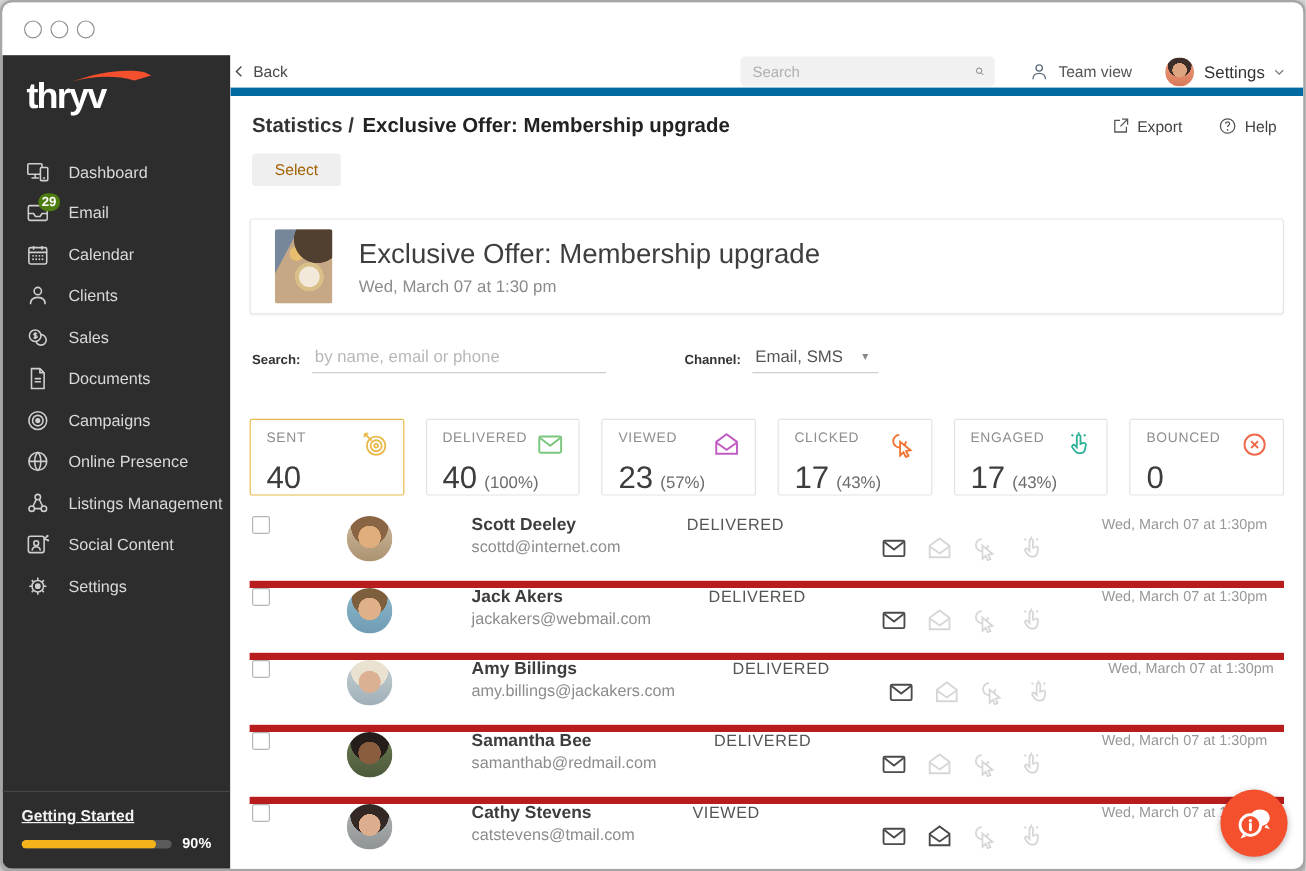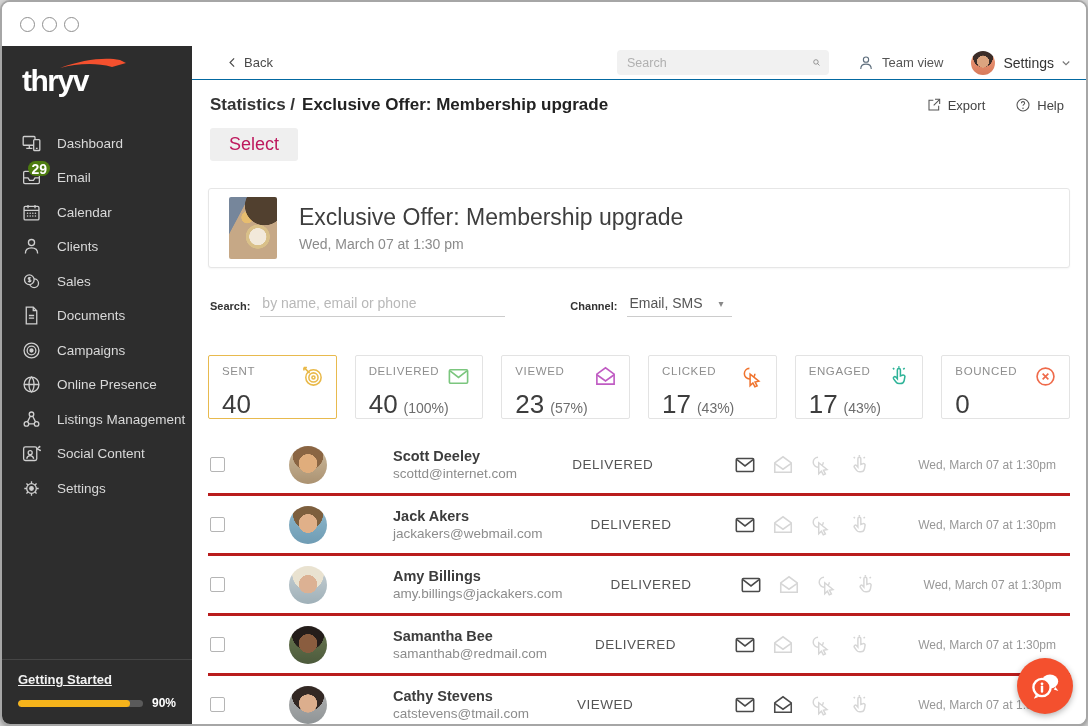--- a/index.html
+++ b/index.html
@@ -20,32 +20,32 @@
   .logo { padding:20px 0 8px 20px; position:relative; height:68px; }
   .logo .word { color:#fff; font-size:30px; font-weight:700; letter-spacing:-1.5px; line-height:1; }
   .logo svg { position:absolute; left:58px; top:12px; }
   .nav { margin-top:12px; }
   .nav-item { display:flex; align-items:center; height:34.5px; padding-left:19px; cursor:pointer; font-size:13.5px; color:#d9d9d9; }
   .nicon { width:21px; height:21px; color:#cfcfcf; margin-right:15px; flex:none; position:relative; }
   .icon-wrap { position:relative; margin-right:15px; width:21px; height:21px; flex:none; }
   .icon-wrap .nicon { margin:0; }
   .badge {
     position:absolute; top:-6px; right:-8px; min-width:16px; height:15px; padding:0 3px;
-    background:#4d7c0f; color:#fff; border-radius:8px; font-size:14px; font-weight:700;
+    background:#4d7c0f; color:#fff; border-radius:8px; font-size:11px; font-weight:700;
     display:flex; align-items:center; justify-content:center;
   }
   .getting-started { margin-top:auto; border-top:1px solid #454545; padding:12px 16px 14px 16px; }
   .gs-label { font-size:13px; font-weight:700; color:#f2f2f2; margin-bottom:9px;text-decoration:underline; }
   .gs-bar-row { display:flex; align-items:center; }
   .gs-track { flex:1; height:7px; background:#5a5a5a; border-radius:4px; overflow:hidden; }
   .gs-fill { height:100%; background:#f5b31b; border-radius:4px; width:0; }
   .gs-pct { font-size:12px; font-weight:700; color:#fff; margin-left:9px; }
   
   .main { position:absolute; left:190px; top:44px; right:0; bottom:0; background:#fff; overflow:hidden; }
-  .topbar { height:34px; display:flex; align-items:center; border-bottom:1px solid #0369a1; padding:0 14px 0 34px; }
+  .topbar { height:34px; display:flex; align-items:center; border-bottom:7px solid #0369a1; padding:0 14px 0 1px; }
   .back { display:flex; align-items:center; font-size:13px; color:#4a4a4a; cursor:pointer; }
   .back svg { width:13px; height:13px; color:#4a4a4a; margin-right:5px; }
   .search-box {
     margin-left:auto; width:212px; height:25px; background:#f1f1f1; border-radius:4px;
     display:flex; align-items:center; padding:0 8px 0 10px;gap:24px;
   }
   .search-box input { border:none; background:transparent; outline:none; flex:1; font-size:12.5px; color:#555; font-family:inherit; }
   .search-box input::placeholder { color:#b0b0b0; }
   .search-box svg { width:15px; height:15px; color:#6b6b6b; }
   .teamview { display:flex; align-items:center; margin-left:28px; cursor:pointer; }
@@ -63,21 +63,21 @@
   .account svg { width:12px; height:12px; color:#777; }
   
   .page-head { display:flex; align-items:center; padding:15px 22px 0 18px; }
   .crumb { font-size:17px; font-weight:700; color:#333; margin-right:7px; }
   .page-title { font-size:17px; font-weight:700; color:#222; }
   .head-actions { margin-left:auto; display:flex; align-items:center; }
   .head-btn { display:flex; align-items:center; font-size:13px; color:#444; margin-left:30px; cursor:pointer; }
   .head-btn svg { width:16px; height:16px; color:#555; margin-right:6px; }
   .select-btn {
     margin:13px 0 0 18px; display:inline-block; padding:6px 19px; background:#efefef;
-    border:none; border-radius:3px; font-size:18px; color:#be185d; cursor:pointer; font-family:inherit;
+    border:none; border-radius:3px; font-size:13px; color:#a16207; cursor:pointer; font-family:inherit;
   }
   
   .body { padding:27px 16px 0 16px; }
   .campaign-card {
     background:#fff; border:1px solid #e6e6e6; border-radius:3px; box-shadow:0 1px 2px rgba(0,0,0,.04);
     display:flex; align-items:center; padding:9px 20px; height:80px;
   }
   .thumb {
     width:48px; height:62px; border-radius:2px; flex:none;
     background:
@@ -106,21 +106,21 @@
   }
   .stat-card.selected { border-color:#e8ba4e; }
   .stat-top { display:flex; align-items:flex-start; }
   .stat-label { font-size:11.5px; letter-spacing:.6px; color:#8e8e8e; }
   .sicon { width:23px; height:23px; margin-left:auto; color:var(--c,#999); }
   .stat-val { display:flex; align-items:baseline; margin-top:1px; }
   .stat-val .num { font-size:26px; color:#3d3d3d; }
   .stat-val .pct { font-size:14px; color:#6d6d6d; margin-left:6px; }
   
   .rows { margin-top:17px; }
-  .row { display:flex; align-items:center; height:60px; border-bottom:3px solid #b91c1c; padding:0 2px;gap:48px; }
+  .row { display:flex; height:60px; border-bottom:6px solid #b91c1c; padding:0 2px;gap:48px; }
   .cb { width:15px; height:15px; border:1.5px solid #b5b5b5; border-radius:2px; background:#fff; flex:none; cursor:pointer; }
   .avatar { width:38px; height:38px; border-radius:50%; margin-left:16px; flex:none; }
   .av-0 { background:radial-gradient(circle at 50% 46%,#e0ad7c 0 33%,rgba(0,0,0,0) 34%),radial-gradient(circle at 50% 24%,#8a6543 0 44%,rgba(0,0,0,0) 45%),linear-gradient(180deg,#cdbb9e,#ab9271); }
   .av-1 { background:radial-gradient(circle at 50% 46%,#e0b089 0 33%,rgba(0,0,0,0) 34%),radial-gradient(circle at 50% 22%,#7d5f3e 0 42%,rgba(0,0,0,0) 43%),linear-gradient(180deg,#8fb9cd,#6f9cb4); }
   .av-2 { background:radial-gradient(circle at 50% 48%,#dcb193 0 33%,rgba(0,0,0,0) 34%),radial-gradient(circle at 50% 22%,#e9e2d0 0 44%,rgba(0,0,0,0) 45%),linear-gradient(180deg,#c7d0d4,#9fb0b8); }
   .av-3 { background:radial-gradient(circle at 50% 46%,#8a5d3f 0 33%,rgba(0,0,0,0) 34%),radial-gradient(circle at 50% 22%,#241d1a 0 45%,rgba(0,0,0,0) 46%),linear-gradient(180deg,#6c7a52,#4c5a3c); }
   .av-4 { background:radial-gradient(circle at 50% 46%,#dcae8d 0 32%,rgba(0,0,0,0) 33%),radial-gradient(circle at 50% 24%,#332824 0 46%,rgba(0,0,0,0) 47%),linear-gradient(180deg,#b3b3b3,#8f9496); }
   .who { margin-left:18px; width:226px; }
   .nm { font-size:14.5px; font-weight:700; color:#3d3d3d; }
   .em { font-size:13.5px; color:#8c8c8c; margin-top:2px; }

